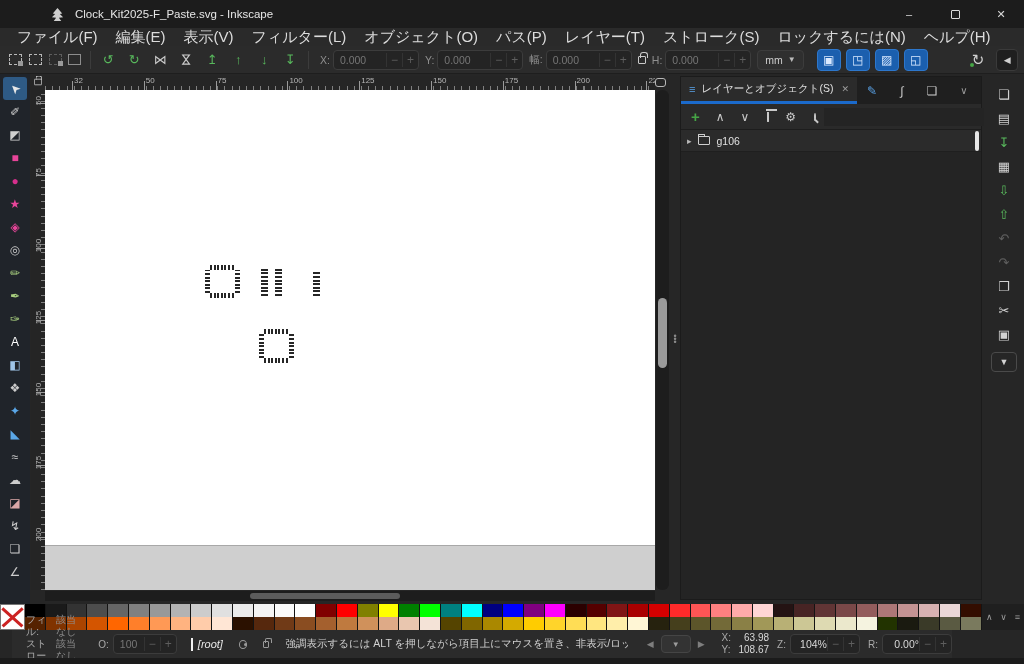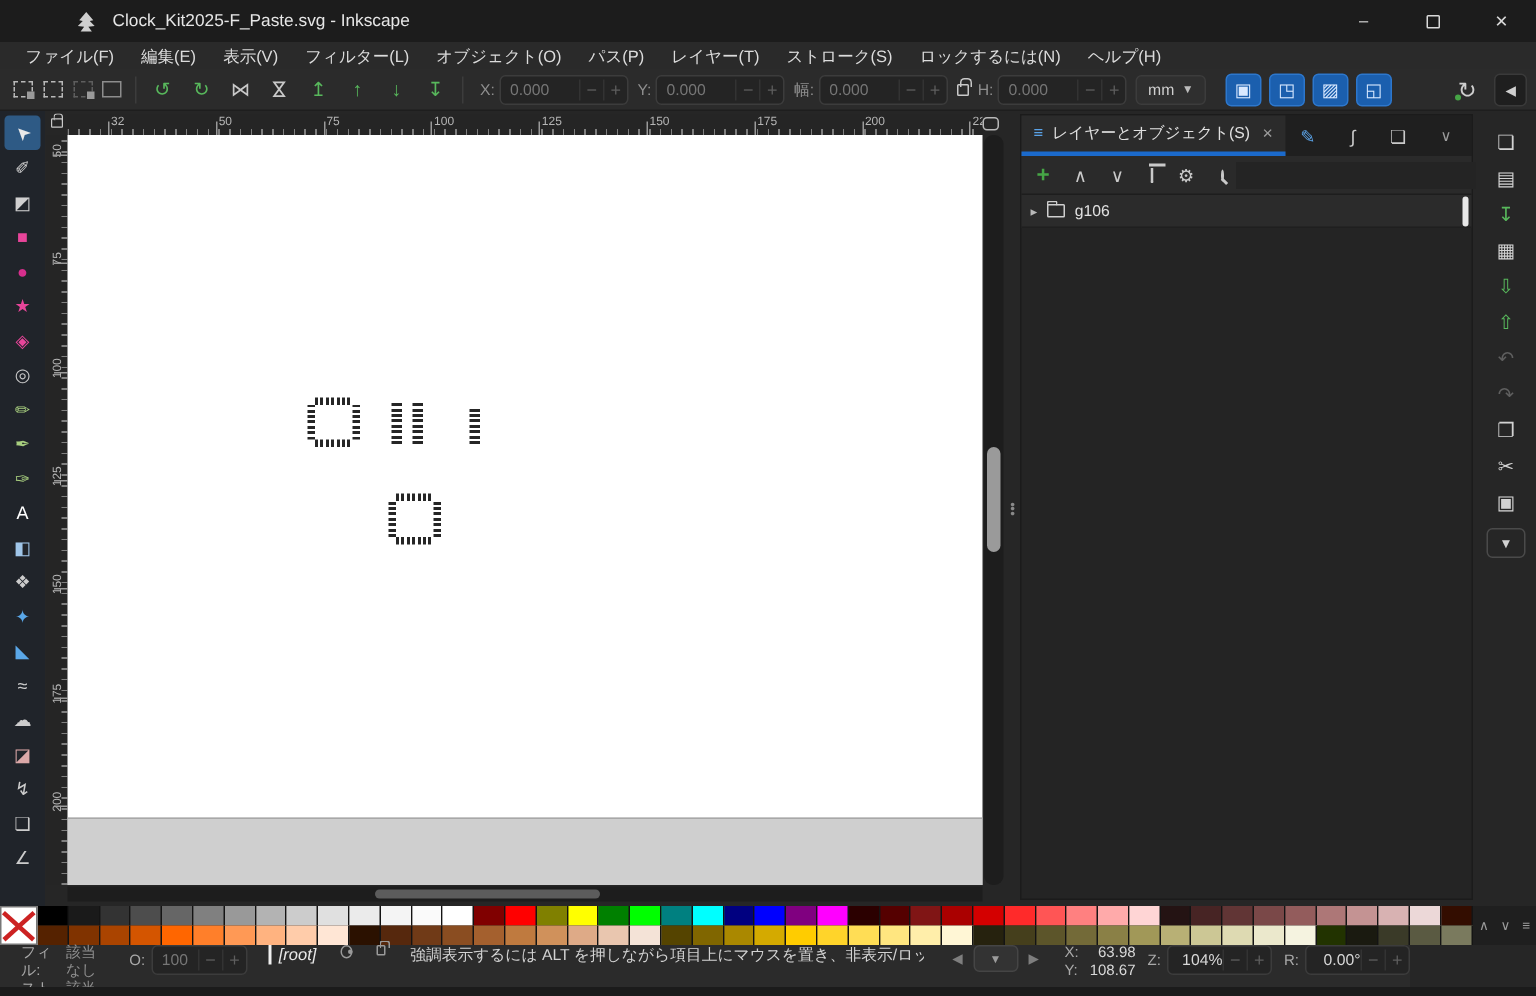--- a/index.html
+++ b/index.html
@@ -14,21 +14,21 @@
   .titlebar .logo { margin-left:50px; width:15px; height:15px; }
   .titlebar .title { margin-left:10px; font-size:11.5px; color:#e6e6e6; }
   .wincontrols { position:absolute; right:0; top:0; height:28px; display:flex; }
   .winbtn { width:46px; height:28px; display:flex; align-items:center; justify-content:center;
     color:#d9d9d9; font-size:11px; }
   .maxbox { width:9px; height:9px; border:1px solid #d9d9d9; border-radius:1px; }
 
   
   .menubar { left:0; top:28px; width:1024px; height:18px; background:#2a2a2a;
     display:flex; align-items:center; padding-left:8px; }
-  .menu-item { padding:2px 9px; font-size:11px; color:#dcdcdc; }
+  .menu-item { padding:2px 9px; font-size:15px; color:#dcdcdc; }
 
   
   .toolbar { left:0; top:46px; width:1024px; height:28px; background:#2b2b2b;
     border-bottom:1px solid #1e1e1e; display:flex; align-items:center; padding:0 6px; }
   .tbico { width:26px; height:22px; display:flex; align-items:center; justify-content:center;
     font-size:13px; color:#c9c9c9; border-radius:3px; }
   .dashbox { width:13px; height:11px; border:1px dashed #b9b9b9; position:relative; }
   .dashbox.dim { border-color:#5e5e5e; }
   .dashbox .blip { position:absolute; right:-2px; bottom:-2px; width:5px; height:5px; background:#9a9a9a; }
   .vsep { width:1px; height:18px; background:#3c3c3c; margin:0 5px; }
@@ -138,22 +138,22 @@
   .noneswatch::before,.noneswatch::after { content:''; position:absolute; left:-2px; right:-2px; top:11px;
     height:2.5px; background:#cc2222; }
   .noneswatch::before { transform:rotate(42deg); }
   .noneswatch::after { transform:rotate(-42deg); }
   .swatchcols { flex:1; display:flex; flex-direction:column; }
   .swrow { flex:1; display:flex; }
   .sw { flex:1; border-right:1px solid #141414; }
   .palctrl { width:42px; display:flex; align-items:center; justify-content:space-around; color:#9c9c9c; font-size:9px; }
 
   
-  .statusbar { left:0; top:630px; width:940px; height:28px; background:#2b2b2b;
-    display:flex; align-items:flex-start; font-size:10px; color:#bdbdbd; }
+  .statusbar { left:12px; top:630px; width:940px; height:28px; background:#2b2b2b;
+    display:flex; align-items:center; font-size:10px; color:#bdbdbd; }
   .fs-block { display:flex; flex-direction:column; justify-content:center; margin-left:14px; line-height:12px; }
   .fs-line { display:flex; }
   .fs-label { width:46px; color:#a9a9a9; }
   .fs-val { color:#8f8f8f; }
   .o-field { display:flex; align-items:center; margin-left:16px; }
   .rootind { font-style:italic; color:#e8e8e8; font-size:11px; margin-left:14px; display:flex; align-items:center; }
   .caretbar { width:2px; height:13px; background:#f0f0f0; margin-right:5px; }
   .eye { width:13px; height:9px; border:1px solid #9a9a9a; border-radius:50%; position:relative; margin-left:16px; }
   .eye::after { content:''; position:absolute; left:4px; top:2px; width:3px; height:3px; background:#9a9a9a; border-radius:50%; }
   .slock { width:9px; height:7px; border:1px solid #9a9a9a; border-radius:1px; position:relative; margin-left:16px; }

